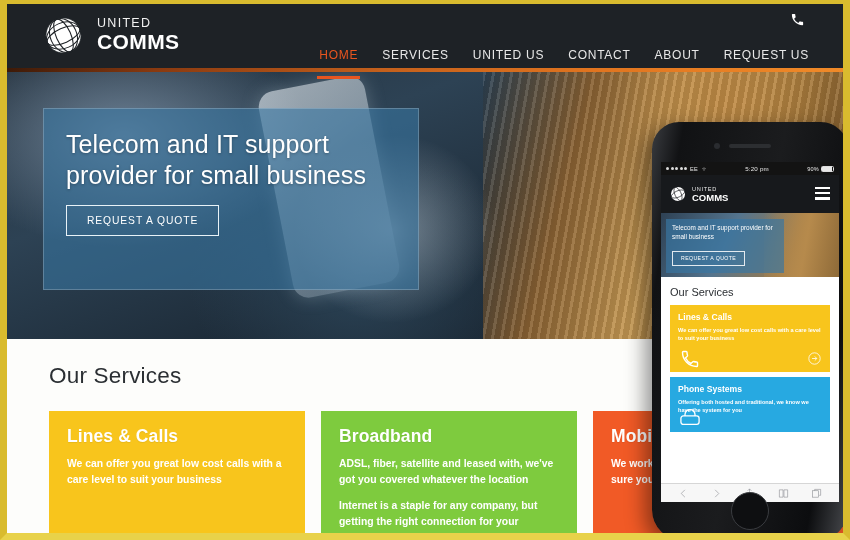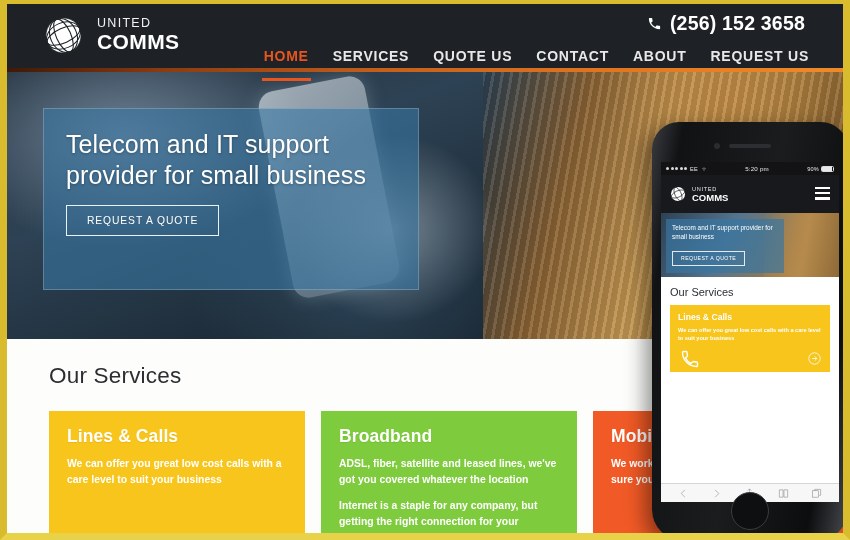--- a/index.html
+++ b/index.html
@@ -39,22 +39,22 @@
     position: absolute; right: 38px; top: 8px;
     display: flex; align-items: center; gap: 8px;
   }
   .phone-ico { width: 15px; height: 15px; fill: #fff; display: block; }
   .phone-num { color: #fff; font-size: 19.5px; font-weight: 700; letter-spacing: .2px; }
   .nav {
     position: absolute; right: 34px; top: 44px;
     display: flex; align-items: flex-start; gap: 24px;
   }
   .nav-item {
-    color: #e8e8e8; font-size: 14px; letter-spacing: .75px;
-    font-weight: 700; position: relative; padding-bottom: 17px;
+    color: #e8e8e8; font-size: 12px; letter-spacing: .75px;
+    font-weight: 400; position: relative; padding-bottom: 17px;
     cursor: pointer; white-space: nowrap;
   }
   .nav-item.active { color: #e8551f; }
   .nav-item.active::after {
     content: ""; position: absolute; left: -2px; right: -2px; bottom: 0;
     height: 3px; background: #e8551f;
   }
   .header-accent {
     position: absolute; left: 0; right: 0; top: 64px; height: 4px;
     background: linear-gradient(90deg,#3d1a08 0%,#8a3a10 18%,#c4601c 45%,#e0741f 70%,#f08a28 100%);
@@ -261,27 +261,26 @@
       <span class="logo-text">
         <span class="logo-united">UNITED</span>
         <span class="logo-comms">COMMS</span>
       </span>
     </div>
 
     <div class="phone-block">
       <svg class="phone-ico" viewBox="0 0 24 24">
         <path d="M6.6 10.8c1.4 2.8 3.8 5.2 6.6 6.6l2.2-2.2c.3-.3.7-.4 1-.2 1.2.4 2.4.6 3.6.6.6 0 1 .4 1 1V20c0 .6-.4 1-1 1C10.6 21 3 13.4 3 4c0-.6.4-1 1-1h3.4c.6 0 1 .4 1 1 0 1.3.2 2.5.6 3.6.1.4 0 .7-.2 1l-2.2 2.2z"></path>
       </svg>
-      <span class="phone-num">(256) 152 3658</span>
     </div>
 
     <nav class="nav">
       <span class="nav-item active">HOME</span>
       <span class="nav-item">SERVICES</span>
-      <span class="nav-item">QUOTE US</span>
+      <span class="nav-item">UNITED US</span>
       <span class="nav-item">CONTACT</span>
       <span class="nav-item">ABOUT</span>
       <span class="nav-item">REQUEST US</span>
     </nav>
   </div>
   <div class="header-accent"></div>
 
   <div class="hero">
     <div class="hero-photo">
       <div class="hp-sky"></div>
@@ -304,21 +303,21 @@
         <div class="card-text">We can offer you great low cost calls with a care level to suit your business</div>
         <div class="watermark">www.heritagechristiancollege.com</div>
         <svg class="card-ico" viewBox="0 0 24 24">
           <path d="M6.6 10.8c1.4 2.8 3.8 5.2 6.6 6.6l2.2-2.2c.3-.3.7-.4 1-.2 1.2.4 2.4.6 3.6.6.6 0 1 .4 1 1V20c0 .6-.4 1-1 1C10.6 21 3 13.4 3 4c0-.6.4-1 1-1h3.4c.6 0 1 .4 1 1 0 1.3.2 2.5.6 3.6.1.4 0 .7-.2 1l-2.2 2.2z"></path>
         </svg>
 
       </div>
 
       <div class="card green">
         <div class="card-title">Broadband</div>
-        <div class="card-text">ADSL, fiber, satellite and leased lines, we've got you covered whatever the location</div>
+        <div class="card-text">ADSL, fiber, satellite and leased with, we've got you covered whatever the location</div>
         <div class="card-text">Internet is a staple for any company, but getting the right connection for your business is a decision that shouldn't be decided on the basis of a 'good deal'</div>
       </div>
 
       <div class="card orange">
         <div class="card-title">Mobile</div>
         <div class="card-text">We work with all major networks to make sure you get a great deal</div>
         <svg class="card-ico" viewBox="0 0 30 24">
           <rect x="1.2" y="4.5" width="27.6" height="16" rx="2.2"></rect>
           <rect x="11" y="0.9" width="8" height="14.5" rx="1.8" fill="#f15a26"></rect>
           <path d="M13.6 13.2h2.8"></path>
@@ -385,20 +384,28 @@
         <div class="ds-c-text">We can offer you great low cost calls with a care level to suit your business</div>
         <svg class="ds-c-ico" viewBox="0 0 24 24">
           <path d="M6.6 10.8c1.4 2.8 3.8 5.2 6.6 6.6l2.2-2.2c.3-.3.7-.4 1-.2 1.2.4 2.4.6 3.6.6.6 0 1 .4 1 1V20c0 .6-.4 1-1 1C10.6 21 3 13.4 3 4c0-.6.4-1 1-1h3.4c.6 0 1 .4 1 1 0 1.3.2 2.5.6 3.6.1.4 0 .7-.2 1l-2.2 2.2z"></path>
         </svg>
         <svg class="ds-c-arrow" viewBox="0 0 24 24">
           <circle cx="12" cy="12" r="10.5"></circle>
           <path d="M7.5 12h8.5M12.5 8.2l3.8 3.8-3.8 3.8"></path>
         </svg>
       </div>
 
+      <div class="ds-card blue">
+        <div class="ds-c-title">Phone Systems</div>
+        <div class="ds-c-text">Offering both hosted and traditional, we know we have the system for you</div>
+        <svg class="ds-c-ico" viewBox="0 0 26 20">
+          <rect x="1.2" y="6" width="23.6" height="11" rx="3"></rect>
+          <path d="M6.5 6V4.2a6.5 6.5 0 0113 0V6"></path>
+        </svg>
+      </div>
 
       <div class="ds-toolbar">
         <svg class="ds-tb-ico" viewBox="0 0 24 24">
             <path d="M15 4l-8 8 8 8"></path>
           </svg>
         <svg class="ds-tb-ico" viewBox="0 0 24 24">
             <path d="M9 4l8 8-8 8"></path>
           </svg>
         <svg class="ds-tb-ico" viewBox="0 0 24 24">
             <path d="M5 11v10h14V11M12 2v13M8 6l4-4 4 4"></path>

